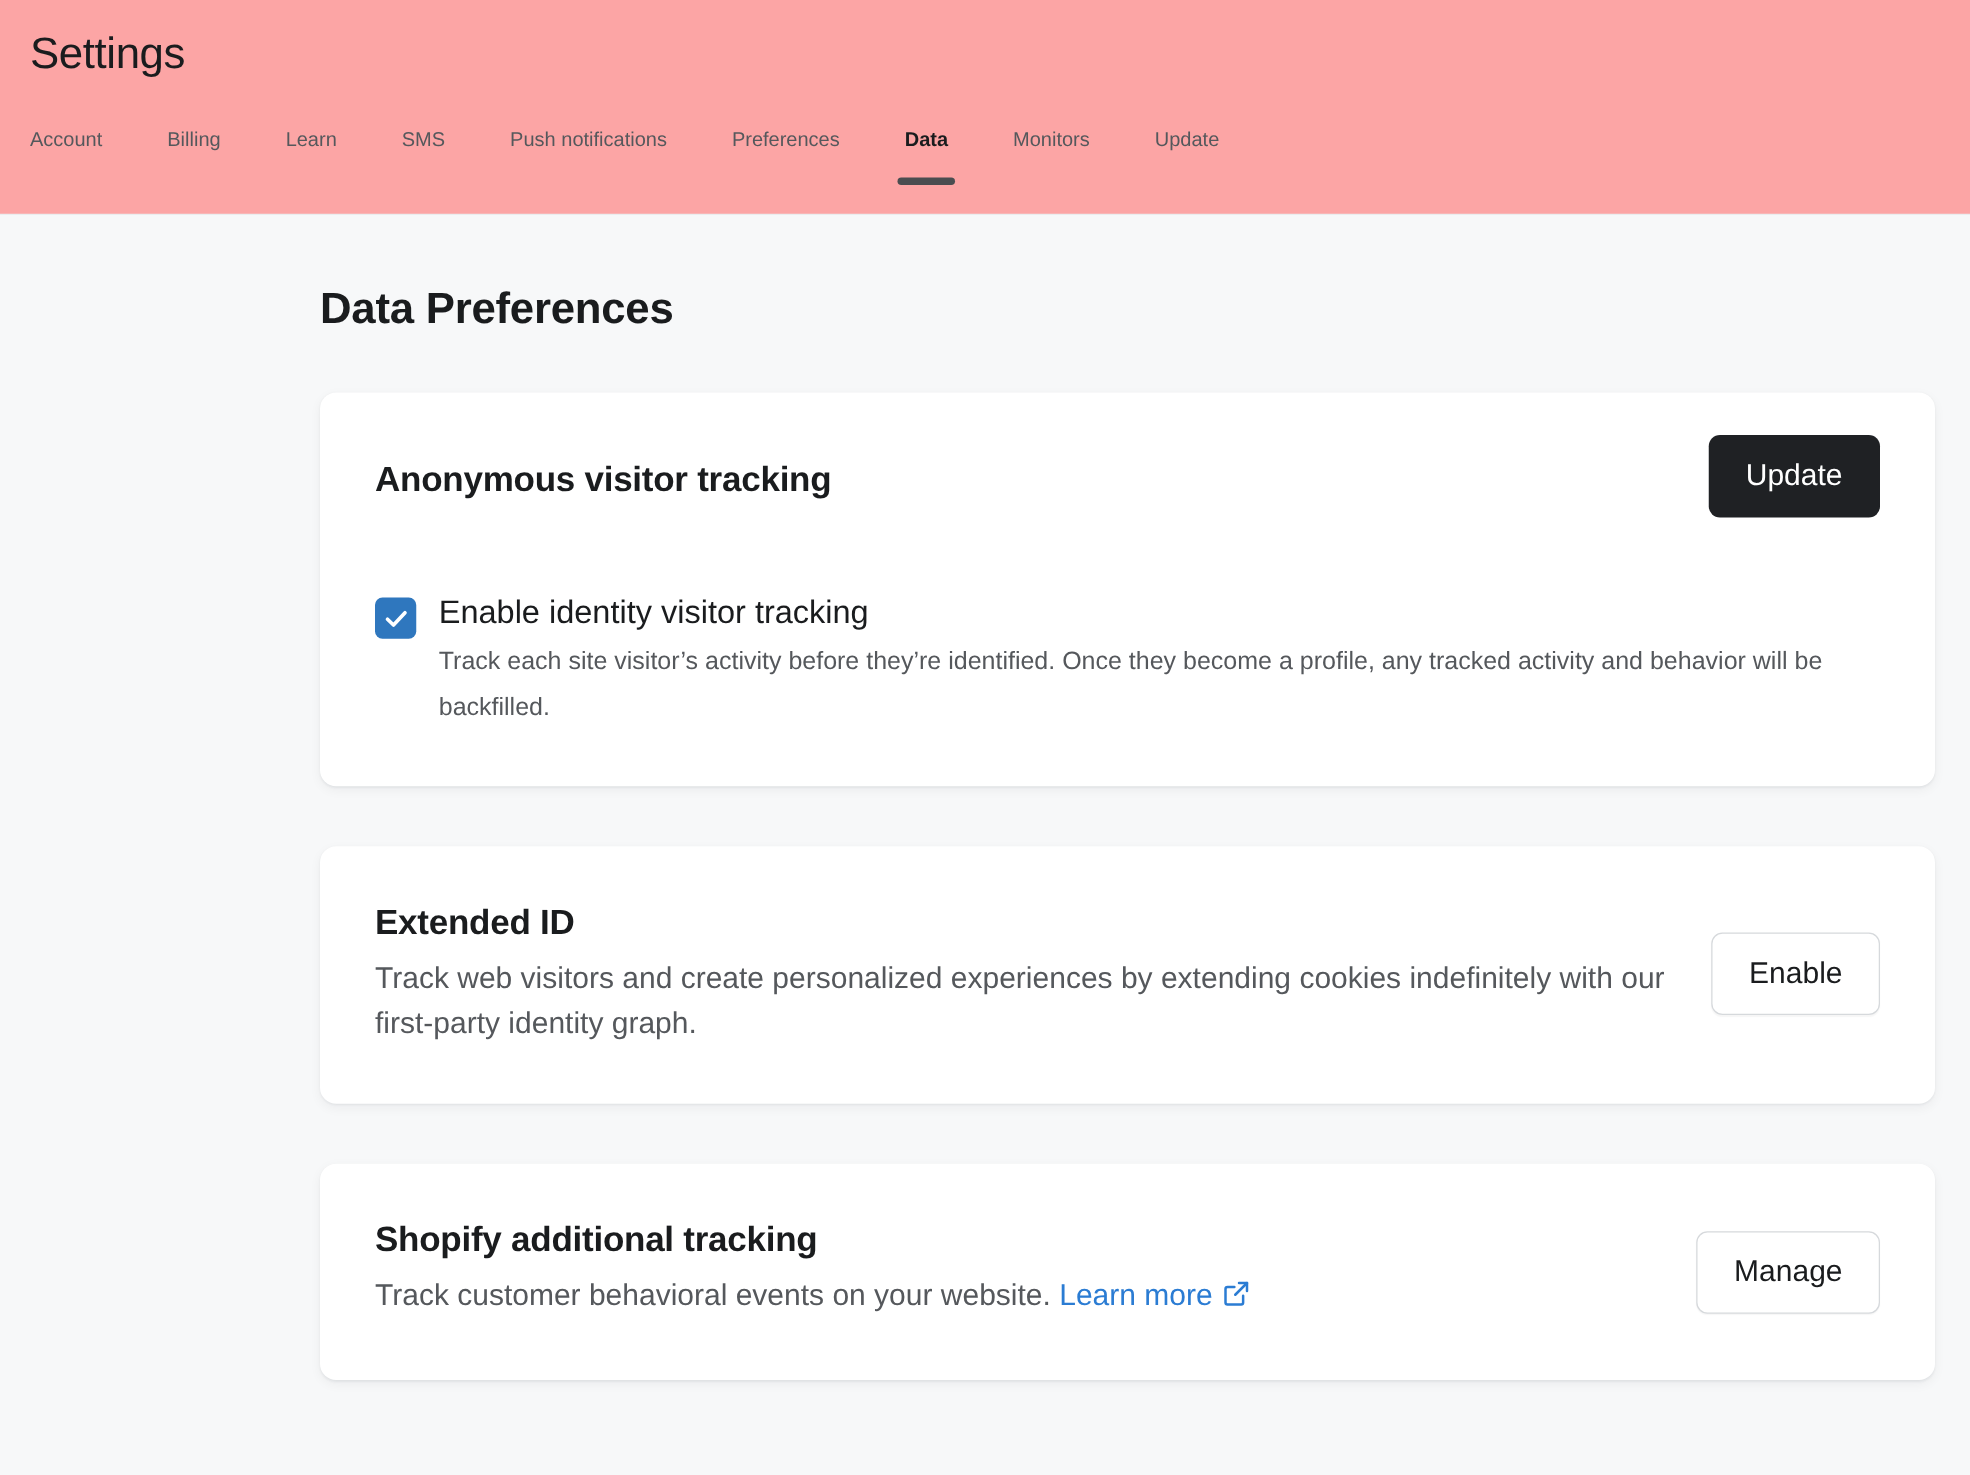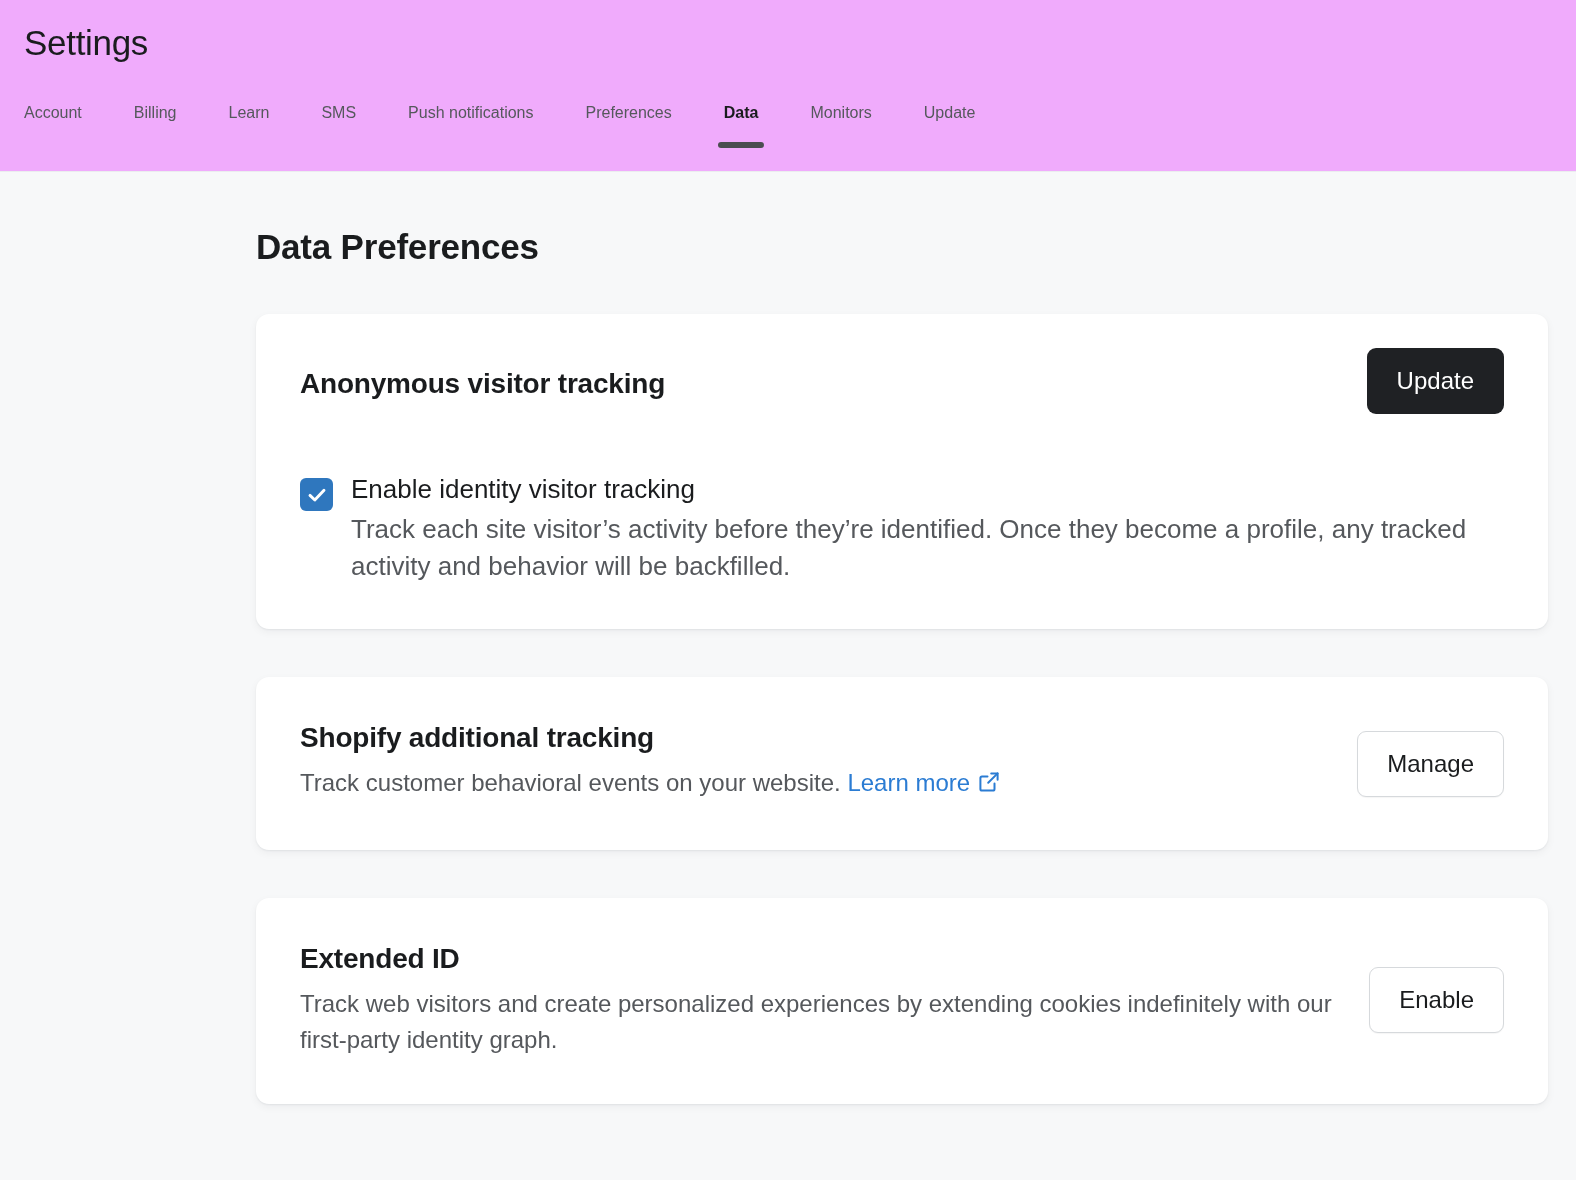--- a/index.html
+++ b/index.html
@@ -15,21 +15,21 @@
   #app {
     width: 1576px;
     height: 1180px;
     position: relative;
     overflow: hidden;
     background: #f7f8f9;
   }
 
   
   .header {
-    background: #f0abfc;
+    background: #fca5a5;
     border-bottom: 1px solid #ebedef;
     padding: 0;
     height: 172px;
     position: relative;
   }
 
   .page-title {
     font-size: 35px;
     font-weight: 400;
     color: #1a1c1e;
@@ -185,21 +185,21 @@
 
   .check-text { flex: 1 1 auto; }
 
   .check-label {
     font-size: 26px;
     color: #1a1c1e;
     line-height: 34px;
   }
 
   .check-desc {
-    font-size: 26px;
+    font-size: 20px;
     color: #55585c;
     line-height: 37px;
     margin-top: 5px;
     max-width: 1135px;
   }
 
   
   .inline-link {
     color: #2b7cd3;
     text-decoration: none;
@@ -250,20 +250,32 @@
         <div class="check-block">
           <span class="checkbox">
             <svg width="22" height="22" viewBox="0 0 22 22">
               <path d="M4 11.4 L8.8 16 L18 6.2" fill="none" stroke="#ffffff" stroke-width="2.9" stroke-linecap="round" stroke-linejoin="round"></path>
             </svg>
           </span>
           <div class="check-text">
             <div class="check-label">Enable identity visitor tracking</div>
             <div class="check-desc">Track each site visitor’s activity before they’re identified. Once they become a profile, any tracked activity and behavior will be backfilled.</div>
           </div>
+        </div>
+      </div>
+    </section>
+
+    <section class="card">
+      <div class="card-pad" style="padding-top:42px;padding-bottom:46px;">
+        <div class="card-row">
+          <div class="card-head-col">
+            <div class="card-title">Extended ID</div>
+            <div class="card-subtitle" style="max-width:1035px;">Track web visitors and create personalized experiences by extending cookies indefinitely with our first-party identity graph.</div>
+          </div>
+          <button class="btn btn-secondary btn-enable">Enable</button>
         </div>
       </div>
     </section>
 
     <section class="card">
       <div class="card-pad" style="padding-top:42px;padding-bottom:46px;">
         <div class="card-row">
           <div class="card-head-col">
             <div class="card-title">Shopify additional tracking</div>
             <div class="card-subtitle">
@@ -273,26 +285,14 @@
                     <path d="M14.2 3.4 H20.6 V9.8"></path>
                     <path d="M20.6 3.4 L11.2 12.8"></path>
                   </svg></span></a>
             </div>
           </div>
           <button class="btn btn-secondary btn-manage">Manage</button>
         </div>
       </div>
     </section>
 
-    <section class="card">
-      <div class="card-pad" style="padding-top:42px;padding-bottom:46px;">
-        <div class="card-row">
-          <div class="card-head-col">
-            <div class="card-title">Extended ID</div>
-            <div class="card-subtitle" style="max-width:1035px;">Track web visitors and create personalized experiences by extending cookies indefinitely with our first-party identity graph.</div>
-          </div>
-          <button class="btn btn-secondary btn-enable">Enable</button>
-        </div>
-      </div>
-    </section>
-
   </div>
 </div>
 
 </body></html>

